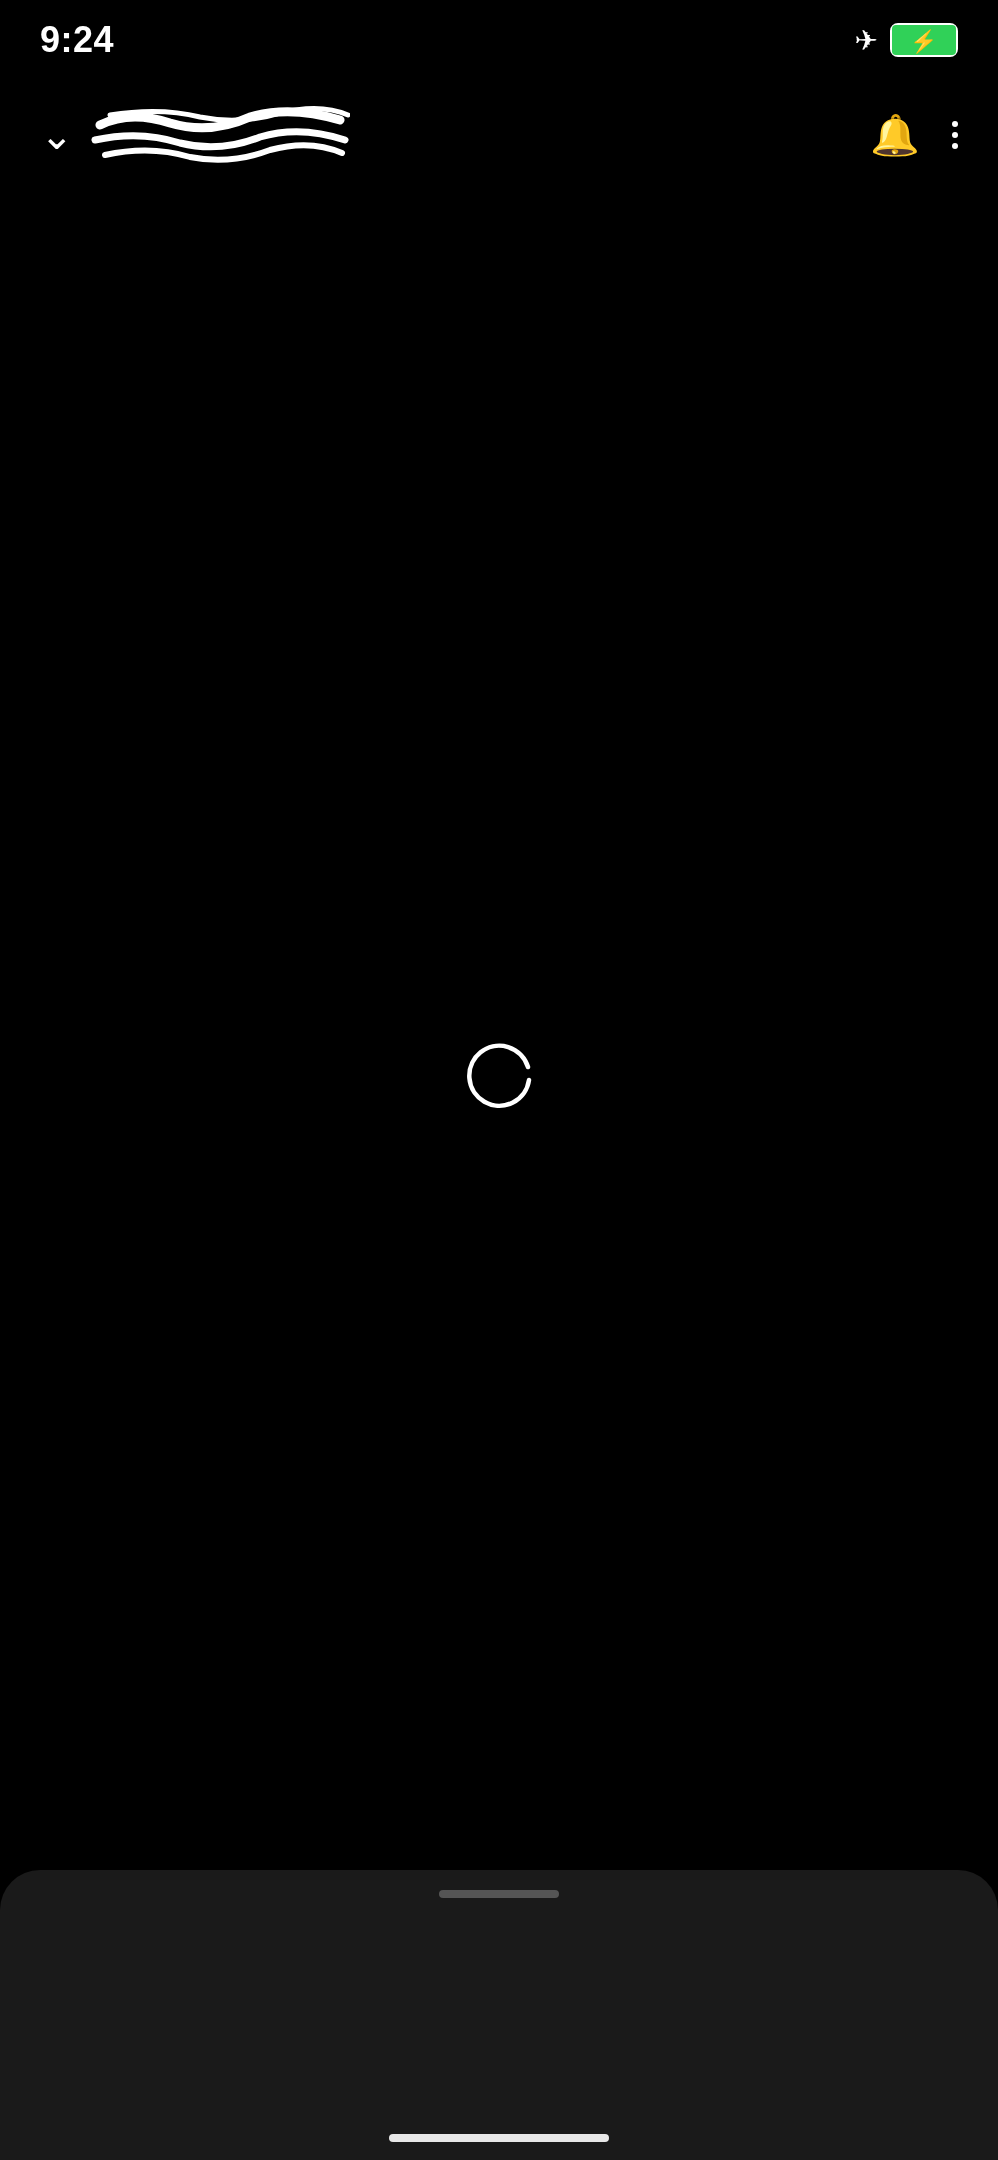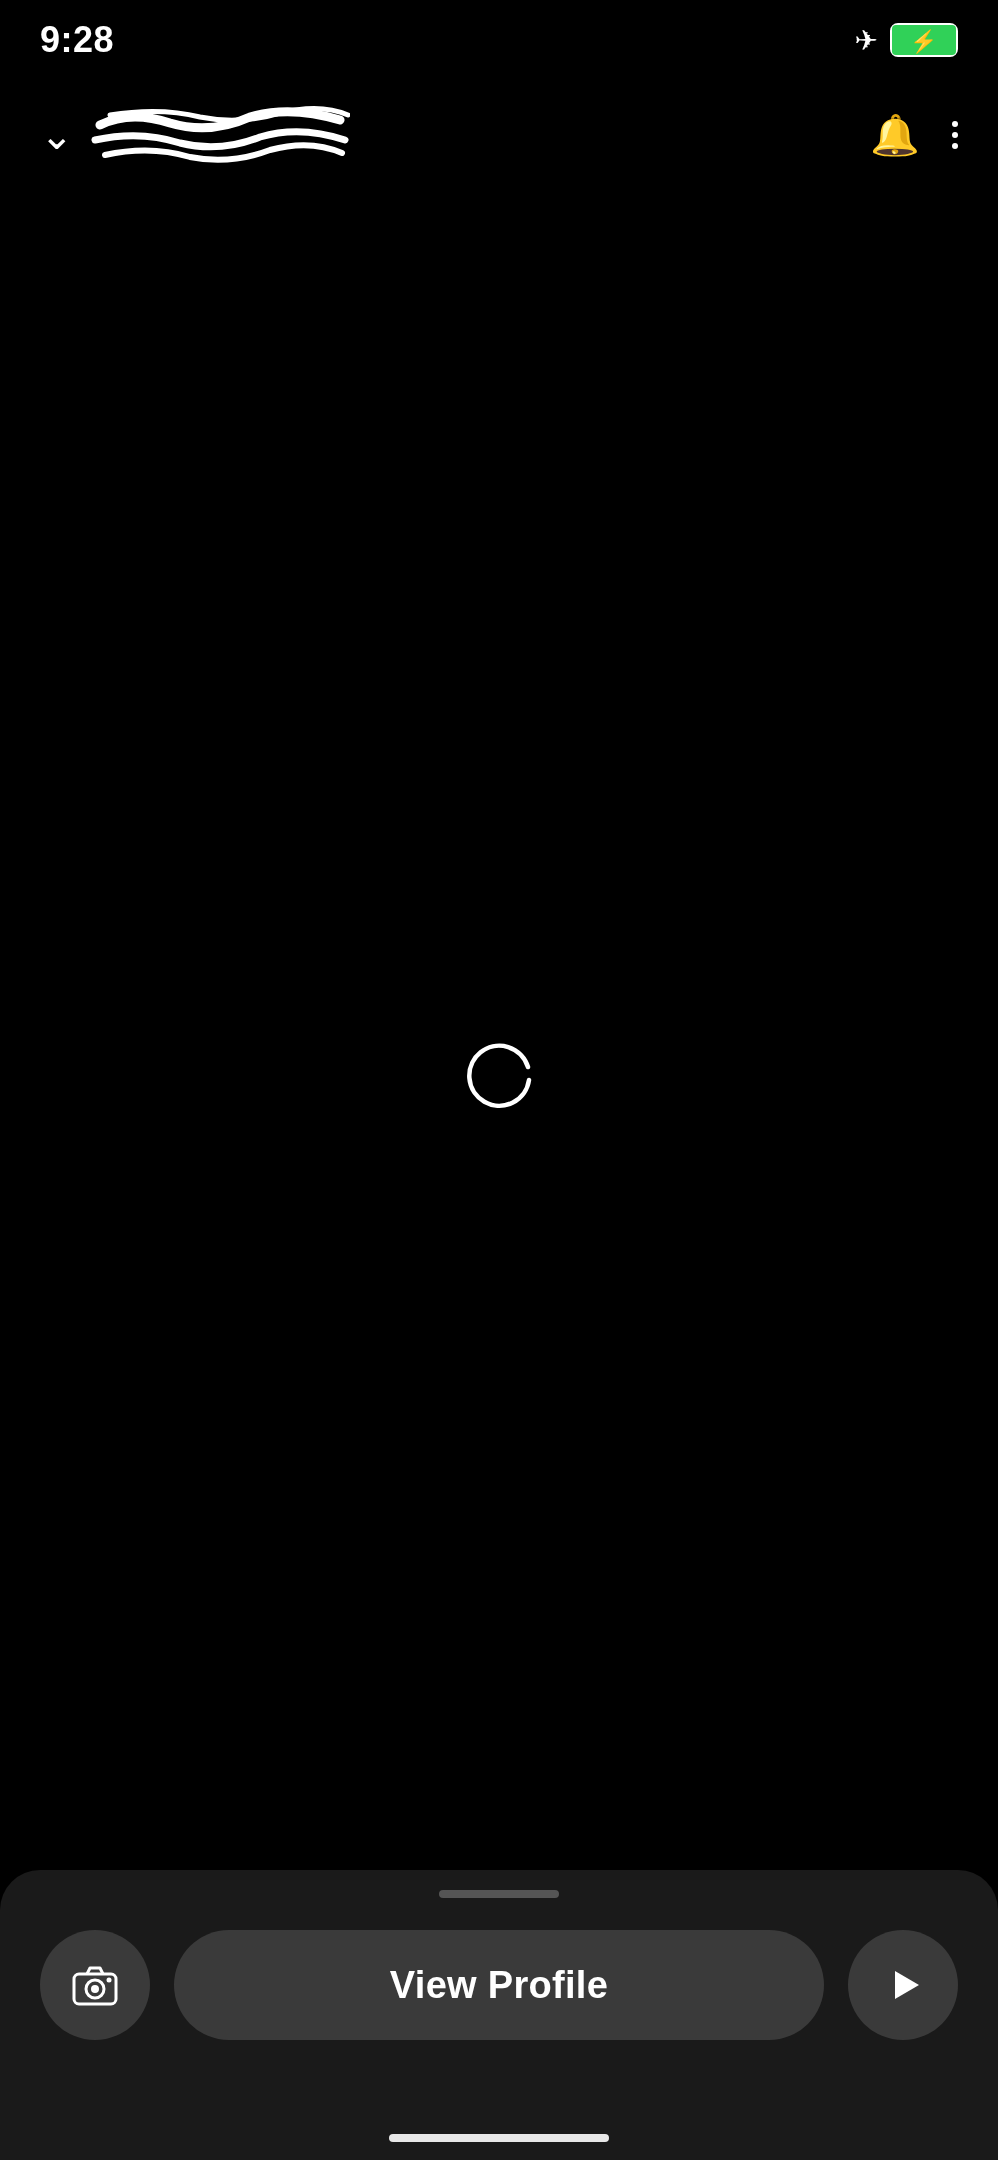--- a/index.html
+++ b/index.html
@@ -232,21 +232,21 @@
       height: 8px;
       background: #ffffff;
       border-radius: 4px;
       opacity: 0.9;
     }
   </style>
 </head>
 <body>
 
 <div class="status-bar">
-  <span class="status-time">9:28</span>
+  <span class="status-time">9:24</span>
   <div class="status-icons">
     <span class="airplane-icon">✈</span>
     <div class="battery-container">
       <div class="battery-fill"></div>
       <span class="battery-bolt">⚡</span>
     </div>
   </div>
 </div>
 
 <div class="top-nav">
@@ -273,34 +273,15 @@
 </div>
 
 <div class="center-content">
   <svg width="90" height="90" viewBox="0 0 90 90">
     <path d="M 75,45 A 30,30 0 1 1 74,32" stroke="white" stroke-width="4.5" fill="none" stroke-linecap="round"></path>
   </svg>
 </div>
 
 <div class="bottom-bar">
   <div class="bottom-handle"></div>
-  <div class="bottom-actions">
-    <button class="action-btn-round">
-      <svg width="50" height="50" viewBox="0 0 50 50">
-        <rect x="4" y="14" width="42" height="30" rx="5" fill="none" stroke="white" stroke-width="3"></rect>
-        <circle cx="25" cy="29" r="9" fill="none" stroke="white" stroke-width="3"></circle>
-        <circle cx="25" cy="29" r="4" fill="white"></circle>
-        <path d="M 17,14 L 20,8 L 30,8 L 33,14" fill="none" stroke="white" stroke-width="3" stroke-linejoin="round"></path>
-        <circle cx="39" cy="20" r="2.5" fill="white"></circle>
-      </svg>
-    </button>
-    <button class="view-profile-btn">
-      <span class="view-profile-label">View Profile</span>
-    </button>
-    <button class="action-btn-round">
-      <svg width="44" height="44" viewBox="0 0 44 44">
-        <polygon points="14,8 38,22 14,36" fill="white"></polygon>
-      </svg>
-    </button>
-  </div>
 </div>
 
 <div class="home-indicator"></div>
 
 </body></html>

